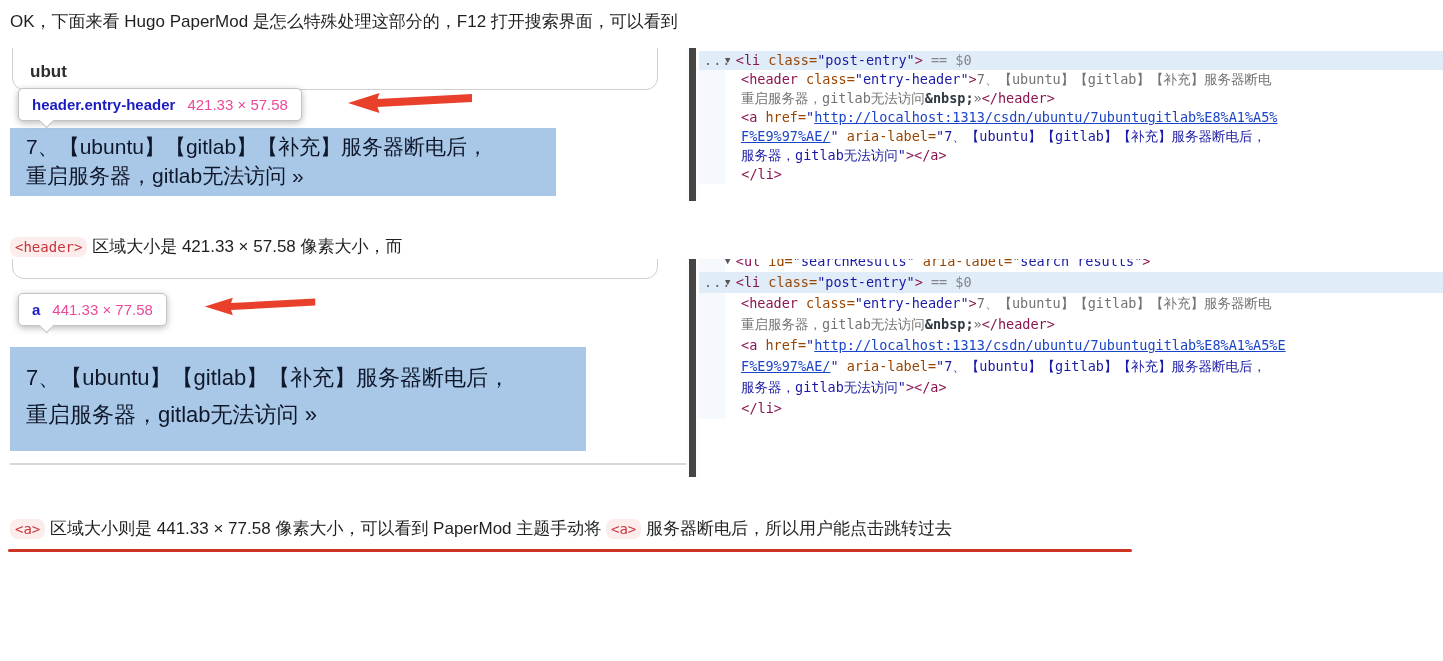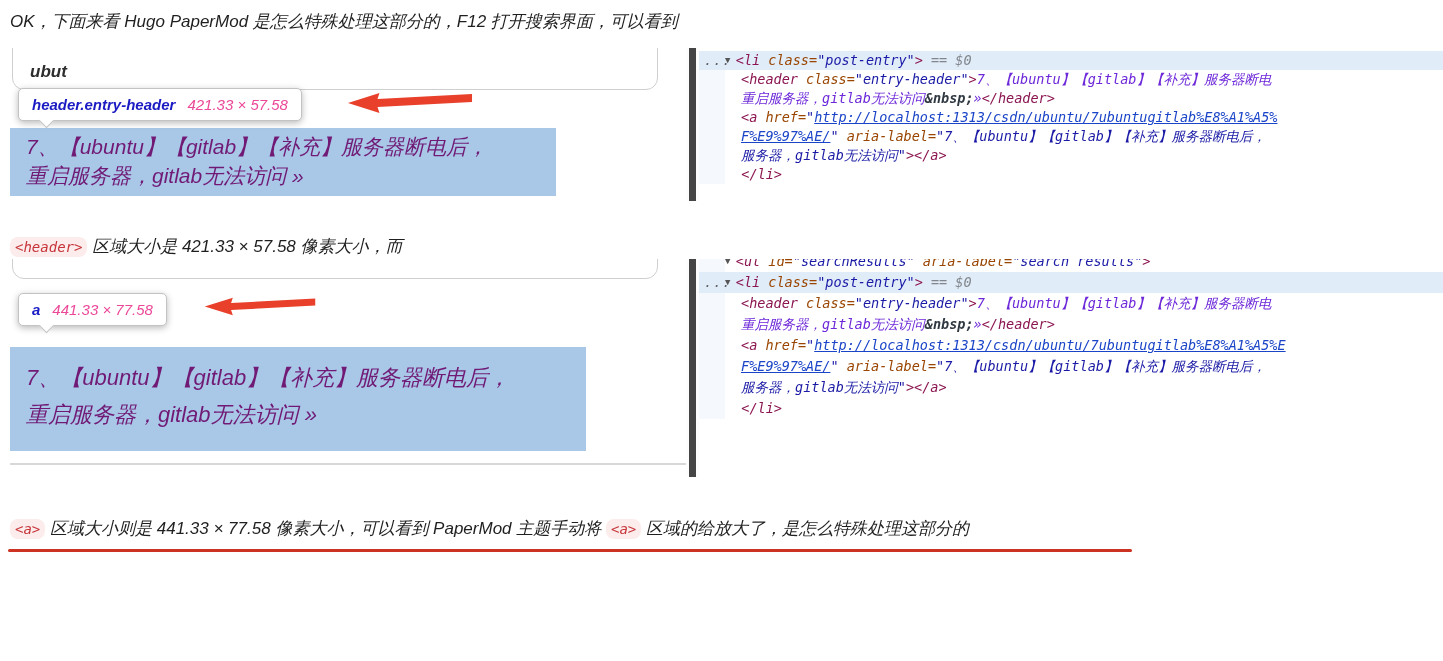--- a/index.html
+++ b/index.html
@@ -10,21 +10,21 @@
     --code-link:#1b45c8;
     --arrow-red:#e8402a;
     --underline-red:#cc3322;
     --tooltip-selector:#1b1bc4;
     --inline-code-bg:#fcecec;
     --inline-code-text:#c7353a;
   }
   *{box-sizing:border-box;}
   html,body{margin:0;padding:0;background:#fff;width:1443px;height:661px;overflow:hidden;}
   body{font-family:"Liberation Sans",sans-serif;color:#222;}
-  .page{padding:10px 0 0 10px;width:1433px;font-style:italic;}
+  .page{padding:10px 0 0 10px;width:1433px;}
 
   .para{margin:0;font-size:17px;line-height:24px;color:#1f1f1f;}
   .para.intro{margin-bottom:14px;}
   .para.middle{margin-top:34px;}
   .para.bottom{margin-top:40px;}
   .icode{
     font-family:"DejaVu Sans Mono",monospace;
     font-size:14px;
     background:var(--inline-code-bg);
     color:var(--inline-code-text);
@@ -64,21 +64,21 @@
   .tt-selector{font-weight:bold;color:var(--tooltip-selector);font-family:"Liberation Sans",sans-serif;}
   .tt-size{color:#ec4899;}
 
   .red-arrow{position:absolute;z-index:4;}
   .a1{left:336px;top:42px;width:128px;height:26px;}
   .a2{left:193px;top:36px;width:114px;height:23px;}
   .red-arrow path{fill:var(--arrow-red);}
 
   .highlight{
     background:var(--highlight-blue);
-    color:#701a75;
+    color:#0f172a;
   }
   .hb1{margin-top:38px;width:546px;padding:4px 16px 6px;font-size:21px;line-height:29px;}
   .hb2{margin-top:68px;width:576px;padding:12px 16px 18px;font-size:22px;line-height:37px;}
 
   .preview-sep{margin-top:12px;width:676px;border-top:2px solid #d8d8d8;}
 
   .divider{
     width:13px;flex-shrink:0;background:#454545;
     border-left:3px solid #fdfdfd;border-right:3px solid #fdfdfd;
   }
@@ -98,21 +98,21 @@
     width:26px;flex-shrink:0;padding-left:5px;
     color:#5f6368;background:#f5f9fd;letter-spacing:1px;
   }
   .dt-line.selected .dt-gutter{background:transparent;}
   .dt-code{white-space:pre;}
   .tk-arrow{color:#565656;font-size:9px;vertical-align:2px;}
   .tk-tag{color:var(--code-tag);}
   .tk-attr{color:var(--code-attr);}
   .tk-str{color:var(--code-str);}
   .tk-link{color:var(--code-link);text-decoration:underline;}
-  .tk-text{color:#6d28d9;margin-top:41px;}
+  .tk-text{color:#737373;margin-top:41px;}
   .tk-entity{color:#303942;font-weight:bold;}
   .tk-meta{color:#80868b;}
 
   .red-underline{
     margin:8px 0 0 -2px;width:1124px;height:3px;
     background:var(--underline-red);border-radius:2px;
   }
 </style>
 </head>
 <body>
@@ -174,17 +174,17 @@
         <div class="dt-line selected"><span class="dt-gutter">...</span><span class="dt-code" style="padding-left: 0px;"><span class="tk-arrow">▼ </span><span class="tk-tag">&lt;li</span><span class="tk-attr"> class=</span><span class="tk-str">"post-entry"</span><span class="tk-tag">&gt;</span><span class="tk-meta"> == $0</span></span></div>
         <div class="dt-line"><span class="dt-gutter"></span><span class="dt-code" style="padding-left: 16px;"><span class="tk-tag">&lt;header</span><span class="tk-attr"> class=</span><span class="tk-str">"entry-header"</span><span class="tk-tag">&gt;</span><span class="tk-text">7、【ubuntu】【gitlab】【补充】服务器断电</span></span></div>
         <div class="dt-line"><span class="dt-gutter"></span><span class="dt-code" style="padding-left: 16px;"><span class="tk-text">重启服务器，gitlab无法访问</span><span class="tk-entity">&amp;nbsp;</span><span class="tk-text">»</span><span class="tk-tag">&lt;/header&gt;</span></span></div>
         <div class="dt-line"><span class="dt-gutter"></span><span class="dt-code" style="padding-left: 16px;"><span class="tk-tag">&lt;a</span><span class="tk-attr"> href=</span><span class="tk-str">"</span><span class="tk-link">http://localhost:1313/csdn/ubuntu/7ubuntugitlab%E8%A1%A5%E</span></span></div>
         <div class="dt-line"><span class="dt-gutter"></span><span class="dt-code" style="padding-left: 16px;"><span class="tk-link">F%E9%97%AE/</span><span class="tk-str">"</span><span class="tk-attr"> aria-label=</span><span class="tk-str">"7、【ubuntu】【gitlab】【补充】服务器断电后，</span></span></div>
         <div class="dt-line"><span class="dt-gutter"></span><span class="dt-code" style="padding-left: 16px;"><span class="tk-str">服务器，gitlab无法访问"</span><span class="tk-tag">&gt;&lt;/a&gt;</span></span></div>
         <div class="dt-line"><span class="dt-gutter"></span><span class="dt-code" style="padding-left: 0px;"><span class="tk-text">  </span><span class="tk-tag">&lt;/li&gt;</span></span></div>
       </div>
   </figure>
 
-  <p class="para bottom"><code class="icode">&lt;a&gt;</code><span> 区域大小则是 441.33 × 77.58 像素大小，可以看到 PaperMod 主题手动将 </span><code class="icode">&lt;a&gt;</code><span> 区域的给放大了，是怎么特殊处理这部分的</span></p>
+  <p class="para bottom"><code class="icode">&lt;a&gt;</code><span> 区域大小则是 441.33 × 77.58 像素大小，可以看到 PaperMod 主题手动将 </span><code class="icode">&lt;a&gt;</code><span> 服务器断电后，所以用户能点击跳转过去</span></p>
 
   <div class="red-underline"></div>
 
 </div>
 
 </body></html>

